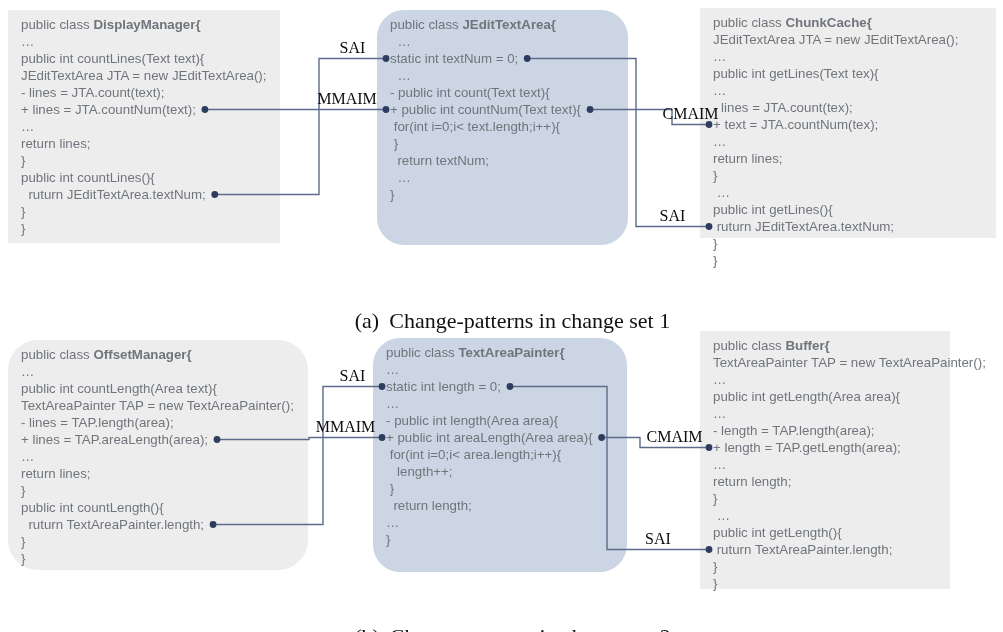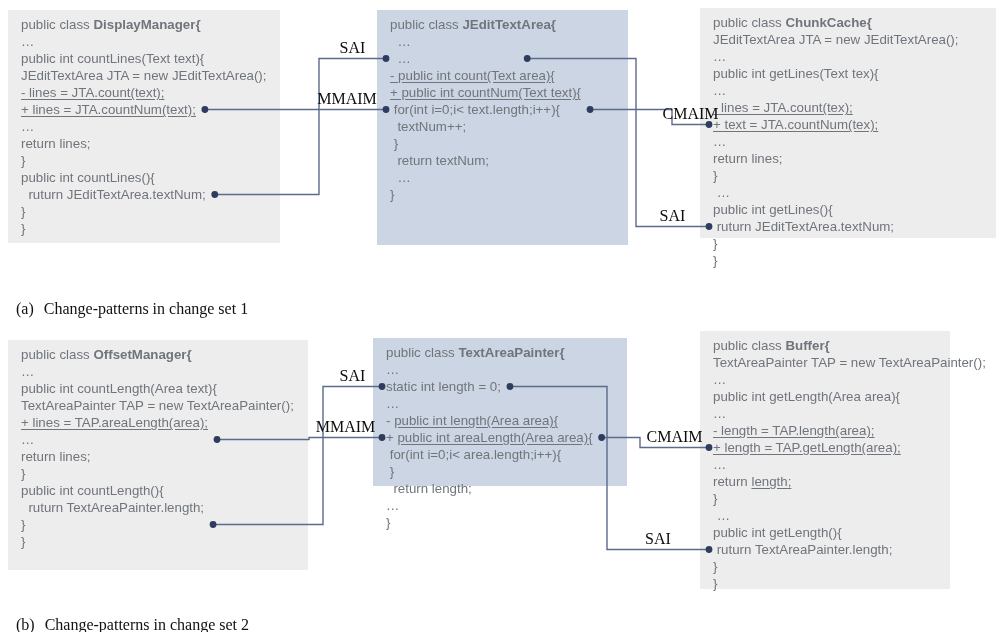--- a/index.html
+++ b/index.html
@@ -17,35 +17,36 @@
     overflow:hidden;
     background:#ffffff;
     font-family:"Liberation Sans", sans-serif;
   }
   .codebox{
     position:absolute;
     box-sizing:border-box;
     padding:6px 8px 4px 13px;
   }
   .codebox.gray{background:var(--box-gray);}
-  .codebox.blue{background:var(--box-blue);}
+  .codebox.blue{background:var(--box-blue);border-radius:27px;}
   .cl{
     white-space:pre;
     font-size:13.3px;
     line-height:17px;
     color:var(--code-text);
   }
   .cl-t{display:inline-block;}
   .cl-bold{font-weight:bold;}
-  .cl-under{text-decoration:underline;text-underline-offset:2px;}
+  .cl-under{text-underline-offset:2px;}
   .caption{
     position:absolute;
     left:0;width:1003px;
+    text-align:center;
     font-family:"Liberation Serif", serif;
-    font-size:16px;
+    font-size:22px;
     color:#111111;
     white-space:pre;
   }
   .cap-tag{margin-right:10px;}
   #overlay{
     position:absolute;left:0;top:0;
     pointer-events:none;
   }
   #overlay text{
     font-family:"Liberation Serif", serif;
@@ -69,25 +70,25 @@
         <div class="cl"><span class="cl-t"><span class="cl-pre">return lines;</span></span></div>
         <div class="cl"><span class="cl-t"><span class="cl-pre">}</span></span></div>
         <div class="cl"><span class="cl-t"><span class="cl-pre">public int countLines(){</span></span></div>
         <div class="cl"><span class="cl-t"><span class="cl-pre">  ruturn JEditTextArea.textNum;</span></span></div>
         <div class="cl"><span class="cl-t"><span class="cl-pre">}</span></span></div>
         <div class="cl"><span class="cl-t"><span class="cl-pre">}</span></span></div>
       </div>
       <div class="codebox blue" style="left: 377px; top: 10px; width: 251px; height: 235px;">
         <div class="cl"><span class="cl-t"><span class="cl-pre">public class </span><span class="cl-bold">JEditTextArea{</span></span></div>
         <div class="cl"><span class="cl-t"><span class="cl-pre">  …</span></span></div>
+        <div class="cl"><span class="cl-t"><span class="cl-pre">static int textNum = 0;</span></span></div>
         <div class="cl"><span class="cl-t"><span class="cl-pre">  …</span></span></div>
-        <div class="cl"><span class="cl-t"><span class="cl-under">- public int count(Text area){</span></span></div>
+        <div class="cl"><span class="cl-t"><span class="cl-under">- public int count(Text text){</span></span></div>
         <div class="cl"><span class="cl-t"><span class="cl-under">+ public int countNum(Text text){</span></span></div>
         <div class="cl"><span class="cl-t"><span class="cl-pre"> for(int i=0;i&lt; text.length;i++){</span></span></div>
-        <div class="cl"><span class="cl-t"><span class="cl-pre">  textNum++;</span></span></div>
         <div class="cl"><span class="cl-t"><span class="cl-pre"> }</span></span></div>
         <div class="cl"><span class="cl-t"><span class="cl-pre">  return textNum;</span></span></div>
         <div class="cl"><span class="cl-t"><span class="cl-pre">  …</span></span></div>
         <div class="cl"><span class="cl-t"><span class="cl-pre">}</span></span></div>
       </div>
       <div class="codebox gray" style="left: 700px; top: 8px; width: 296px; height: 230px;">
         <div class="cl"><span class="cl-t"><span class="cl-pre">public class </span><span class="cl-bold">ChunkCache{</span></span></div>
         <div class="cl"><span class="cl-t"><span class="cl-pre">JEditTextArea JTA = new JEditTextArea();</span></span></div>
         <div class="cl"><span class="cl-t"><span class="cl-pre">…</span></span></div>
         <div class="cl"><span class="cl-t"><span class="cl-pre">public int getLines(Text tex){</span></span></div>
@@ -98,42 +99,44 @@
         <div class="cl"><span class="cl-t"><span class="cl-pre">return lines;</span></span></div>
         <div class="cl"><span class="cl-t"><span class="cl-pre">}</span></span></div>
         <div class="cl"><span class="cl-t"><span class="cl-pre"> …</span></span></div>
         <div class="cl"><span class="cl-t"><span class="cl-pre">public int getLines(){</span></span></div>
         <div class="cl"><span class="cl-t"><span class="cl-pre"> ruturn JEditTextArea.textNum;</span></span></div>
         <div class="cl"><span class="cl-t"><span class="cl-pre">}</span></span></div>
         <div class="cl"><span class="cl-t"><span class="cl-pre">}</span></span></div>
       </div>
     </section>
   <section class="panel" id="panel-b">
-      <div class="codebox gray" style="left: 8px; top: 340px; width: 300px; height: 230px;">
+      <div class="codebox gray" style="left: 8px; top: 340px; width: 300px; height: 230px; border-radius: 30px;">
         <div class="cl"><span class="cl-t"><span class="cl-pre">public class </span><span class="cl-bold">OffsetManager{</span></span></div>
         <div class="cl"><span class="cl-t"><span class="cl-pre">…</span></span></div>
         <div class="cl"><span class="cl-t"><span class="cl-pre">public int countLength(Area text){</span></span></div>
         <div class="cl"><span class="cl-t"><span class="cl-pre">TextAreaPainter TAP = new TextAreaPainter();</span></span></div>
+        <div class="cl"><span class="cl-t"><span class="cl-under">- lines = TAP.length(area);</span></span></div>
         <div class="cl"><span class="cl-t"><span class="cl-under">+ lines = TAP.areaLength(area);</span></span></div>
         <div class="cl"><span class="cl-t"><span class="cl-pre">…</span></span></div>
         <div class="cl"><span class="cl-t"><span class="cl-pre">return lines;</span></span></div>
         <div class="cl"><span class="cl-t"><span class="cl-pre">}</span></span></div>
         <div class="cl"><span class="cl-t"><span class="cl-pre">public int countLength(){</span></span></div>
         <div class="cl"><span class="cl-t"><span class="cl-pre">  ruturn TextAreaPainter.length;</span></span></div>
         <div class="cl"><span class="cl-t"><span class="cl-pre">}</span></span></div>
         <div class="cl"><span class="cl-t"><span class="cl-pre">}</span></span></div>
       </div>
-      <div class="codebox blue" style="left: 373px; top: 338px; width: 254px; height: 148px;">
+      <div class="codebox blue" style="left: 373px; top: 338px; width: 254px; height: 234px;">
         <div class="cl"><span class="cl-t"><span class="cl-pre">public class </span><span class="cl-bold">TextAreaPainter{</span></span></div>
         <div class="cl"><span class="cl-t"><span class="cl-pre">…</span></span></div>
         <div class="cl"><span class="cl-t"><span class="cl-pre">static int length = 0;</span></span></div>
         <div class="cl"><span class="cl-t"><span class="cl-pre">…</span></span></div>
         <div class="cl"><span class="cl-t"><span class="cl-pre">- </span><span class="cl-under">public int length(Area area){</span></span></div>
         <div class="cl"><span class="cl-t"><span class="cl-pre">+ </span><span class="cl-under">public int areaLength(Area area){</span></span></div>
         <div class="cl"><span class="cl-t"><span class="cl-pre"> for(int i=0;i&lt; area.length;i++){</span></span></div>
+        <div class="cl"><span class="cl-t"><span class="cl-pre">   length++;</span></span></div>
         <div class="cl"><span class="cl-t"><span class="cl-pre"> }</span></span></div>
         <div class="cl"><span class="cl-t"><span class="cl-pre">  return length;</span></span></div>
         <div class="cl"><span class="cl-t"><span class="cl-pre">…</span></span></div>
         <div class="cl"><span class="cl-t"><span class="cl-pre">}</span></span></div>
       </div>
       <div class="codebox gray" style="left: 700px; top: 331px; width: 250px; height: 258px;">
         <div class="cl"><span class="cl-t"><span class="cl-pre">public class </span><span class="cl-bold">Buffer{</span></span></div>
         <div class="cl"><span class="cl-t"><span class="cl-pre">TextAreaPainter TAP = new TextAreaPainter();</span></span></div>
         <div class="cl"><span class="cl-t"><span class="cl-pre">…</span></span></div>
         <div class="cl"><span class="cl-t"><span class="cl-pre">public int getLength(Area area){</span></span></div>

